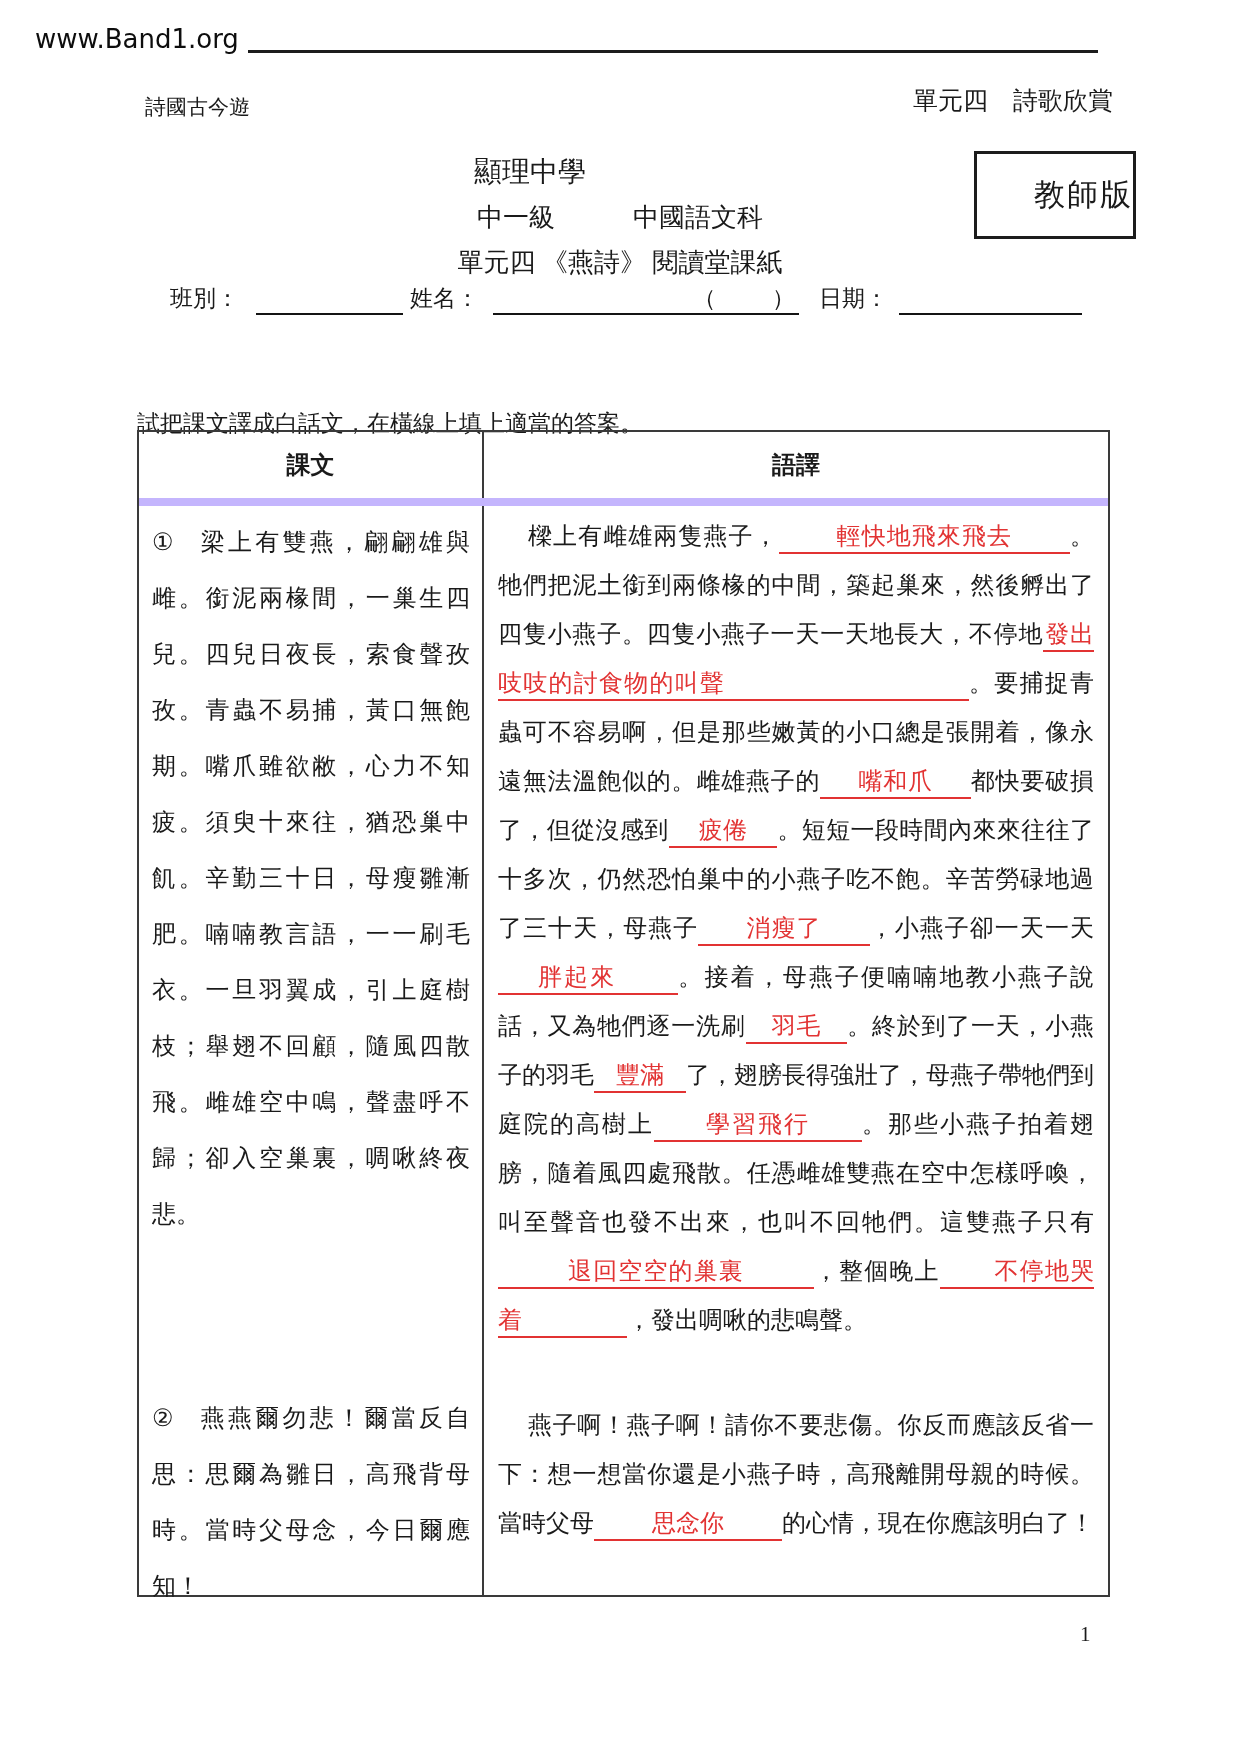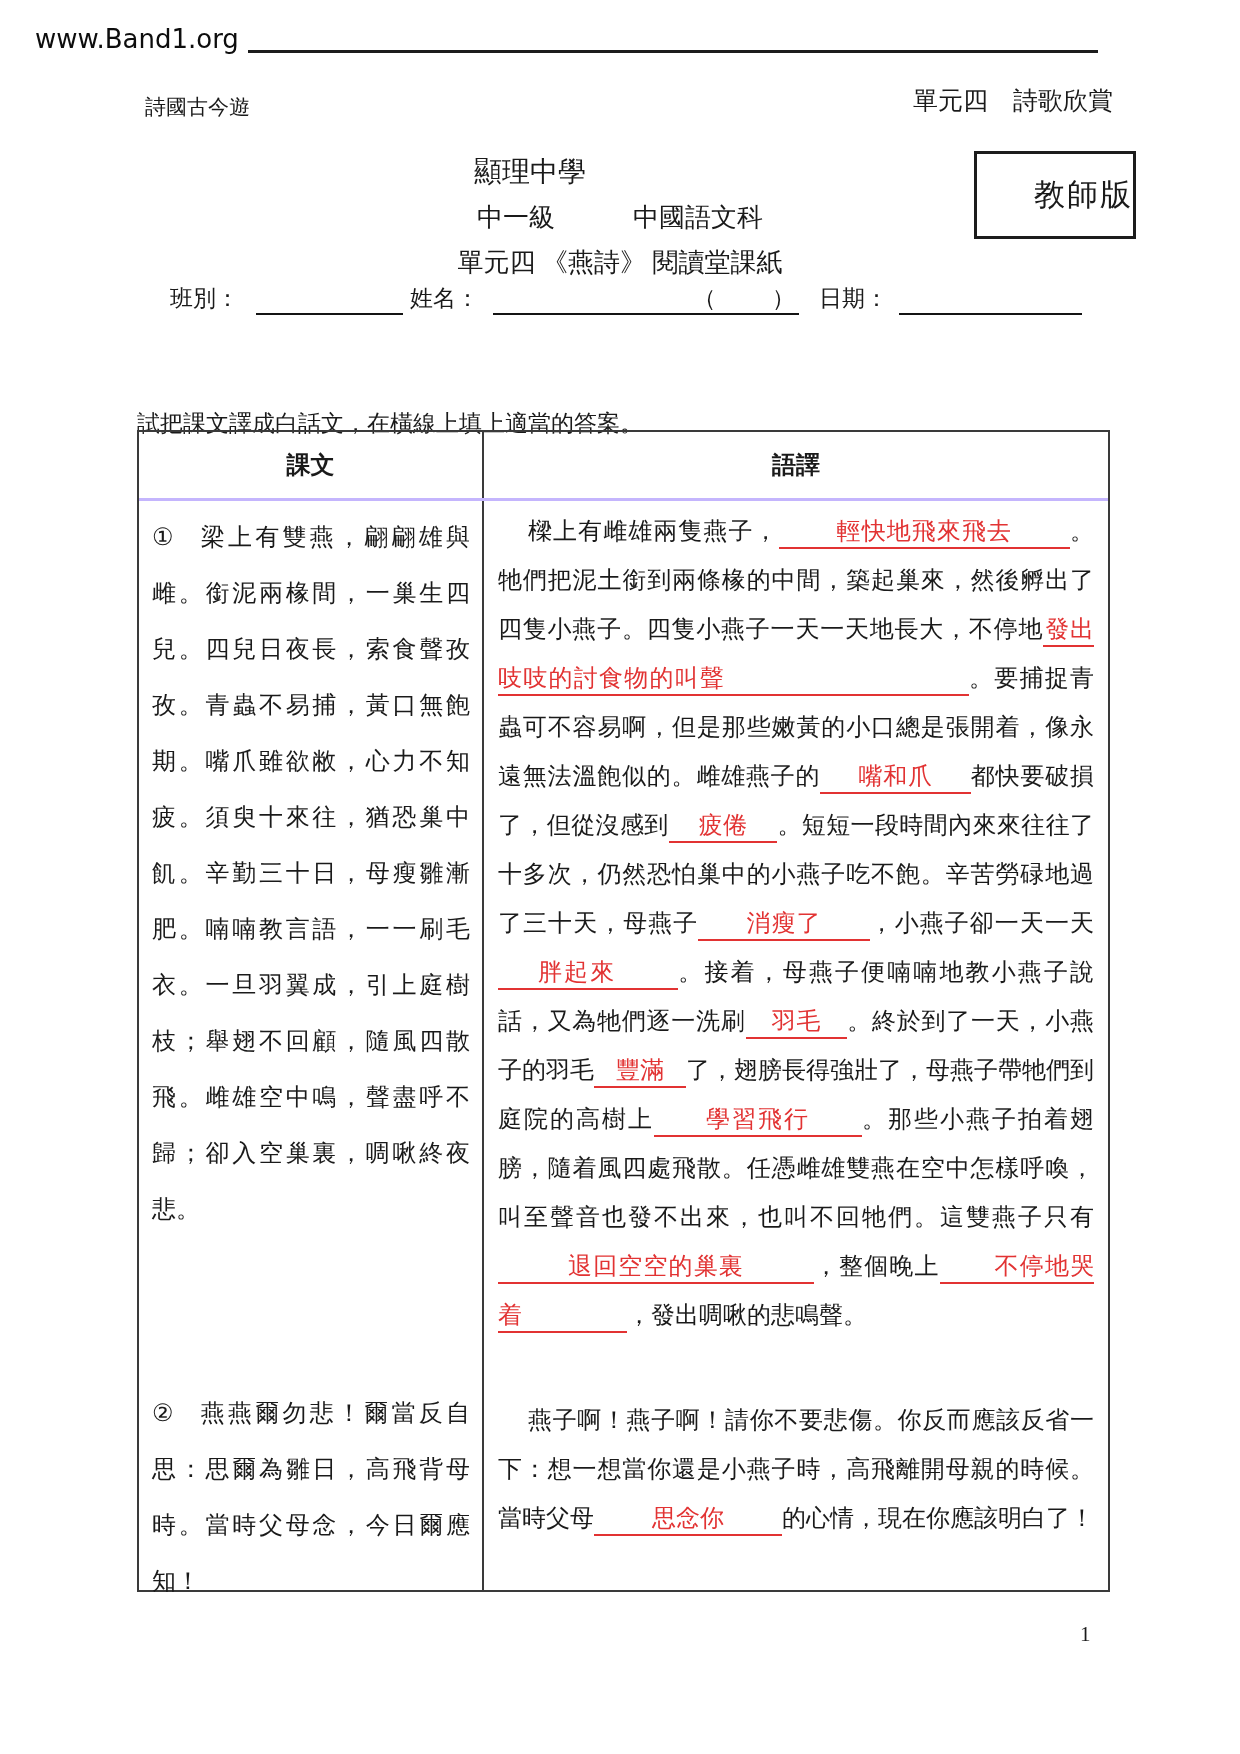--- a/index.html
+++ b/index.html
@@ -31,21 +31,21 @@
   .blank { position:absolute; top:-2px; height:32px; border-bottom:2px solid #141414; }
   .blank1 { left:256px; width:147px; }
   .blank2 { left:493px; width:306px; }
   .blank3 { left:899px; width:183px; }
   .paren-open  { position:absolute; left:200px; top:2px; font-size:23px; }
   .paren-close { position:absolute; right:4px;  top:2px; font-size:23px; }
   
   .instruction { position:absolute; left:137px; top:408px; font-size:23px; }
   
   .wtable { position:absolute; left:137px; top:430px; width:969px; border:2px solid #3a3a3a; }
-  .thead { display:flex; border-bottom:3px solid #c4b5fd; }
+  .thead { display:flex; border-bottom:8px solid #c4b5fd; }
   .th { padding:17px 0; text-align:center; font-weight:bold; font-size:24px; }
   .th-src { flex:0 0 343px; }
   .th-trans { flex:1 1 auto; border-left:2px solid #3a3a3a; }
   .tbody { display:flex; height:1089px; }
   .cell { position:relative; }
   .cell-src { flex:0 0 343px; padding:8px 12px 0 13px; box-sizing:border-box; }
   .cell-trans { flex:1 1 auto; border-left:2px solid #3a3a3a; padding:6px 14px 0 14px; box-sizing:border-box; }
   .src-para { font-size:24px; line-height:56px; text-align:justify; }
   .trans-para { font-size:24px; line-height:49px; text-align:justify; text-indent:30px; }
   .src-para .marker { margin-right:24px; }

